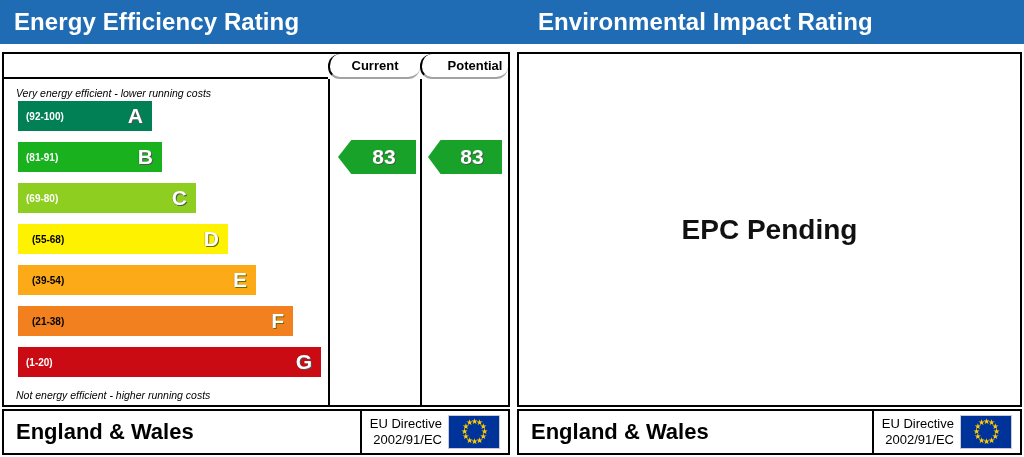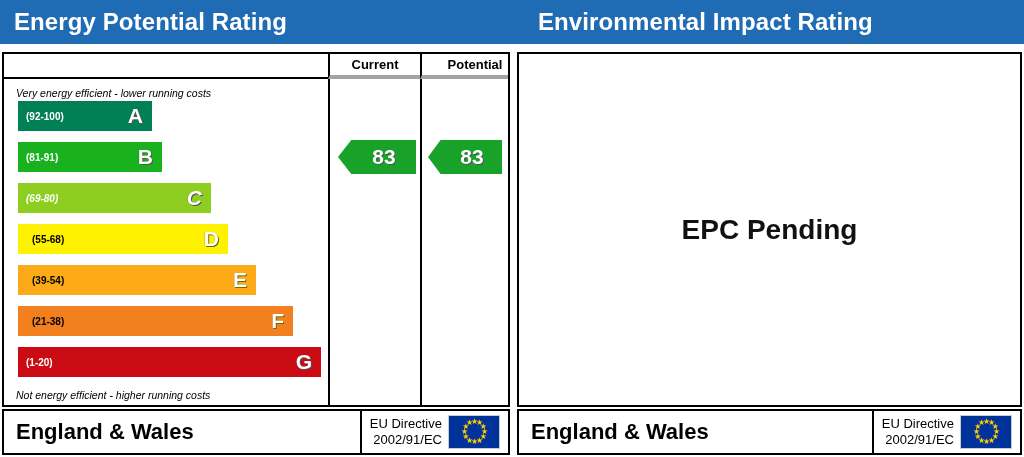--- a/index.html
+++ b/index.html
@@ -13,22 +13,22 @@
 
   .panel-head{position:absolute;left:0;top:0;width:100%;height:44px;background:#1f6cb4;}
   .panel-head span{position:absolute;left:14px;top:8px;font-size:24px;font-weight:bold;color:#ffffff;letter-spacing:.1px;white-space:nowrap;}
   .panel-right .panel-head span{left:26px;}
 
   
   .chart-box{position:absolute;left:2px;top:52px;width:508px;height:355px;border:2px solid #000;box-sizing:border-box;background:#fff;}
   .right-box{position:absolute;left:5px;top:52px;width:505px;height:355px;border:2px solid #000;box-sizing:border-box;background:#fff;}
 
   
-  .col-head{position:absolute;top:0;height:25px;border-left:2px solid #000;border-bottom:4px solid #a3a3a3;box-sizing:border-box;
-            display:flex;align-items:center;justify-content:center;font-size:13px;font-weight:bold;color:#000;}
+  .col-head{position:absolute;top:0;height:25px;border-left:2px solid #000;border-bottom:2px solid #a3a3a3;box-sizing:border-box;
+            display:flex;align-items:center;justify-content:center;font-size:13px;font-weight:bold;color:#000;border-radius:12px;}
   .col-head.current{left:324px;width:92px;}
   .col-head.potential{left:416px;width:88px;padding-left:20px;}
   .head-blank{position:absolute;left:0;top:0;width:324px;height:25px;border-bottom:2px solid #000;box-sizing:border-box;}
 
   
   .vline{position:absolute;top:25px;width:0;border-left:2px solid #000;height:326px;}
   .vline.v1{left:324px;}
   .vline.v2{left:416px;}
 
   
@@ -66,21 +66,21 @@
   .fsep{position:absolute;top:0;height:100%;border-left:2px solid #000;}
 </style>
 </head>
 <body>
 
 <div class="epc-root">
 
   <div class="panel panel-left">
 
     <div class="panel-head">
-      <span>Energy Potential Rating</span>
+      <span>Energy Efficiency Rating</span>
     </div>
 
     <div class="chart-box">
 
       <div class="head-blank"></div>
       <div class="col-head current">
         <span>Current</span>
       </div>
       <div class="col-head potential">
         <span>Potential</span>
@@ -94,21 +94,21 @@
         <div class="cap cap-bot">Not energy efficient - higher running costs</div>
 
       <div class="band dark" style="top: 22px; width: 134px; background: rgb(0, 128, 84);">
             <span class="range">(92-100)</span>
             <span class="letter">A</span>
           </div>
           <div class="band dark" style="top: 63px; width: 144px; background: rgb(25, 178, 30);">
             <span class="range">(81-91)</span>
             <span class="letter">B</span>
           </div>
-          <div class="band dark" style="top: 104px; width: 193px; background: rgb(141, 206, 32); font-style: italic;">
+          <div class="band dark" style="top: 104px; width: 178px; background: rgb(141, 206, 32);">
             <span class="range">(69-80)</span>
             <span class="letter">C</span>
           </div>
           <div class="band light" style="top: 145px; width: 210px; background: rgb(255, 242, 0);">
             <span class="range">(55-68)</span>
             <span class="letter">D</span>
           </div>
           <div class="band light" style="top: 186px; width: 238px; background: rgb(252, 170, 24);">
             <span class="range">(39-54)</span>
             <span class="letter">E</span>

